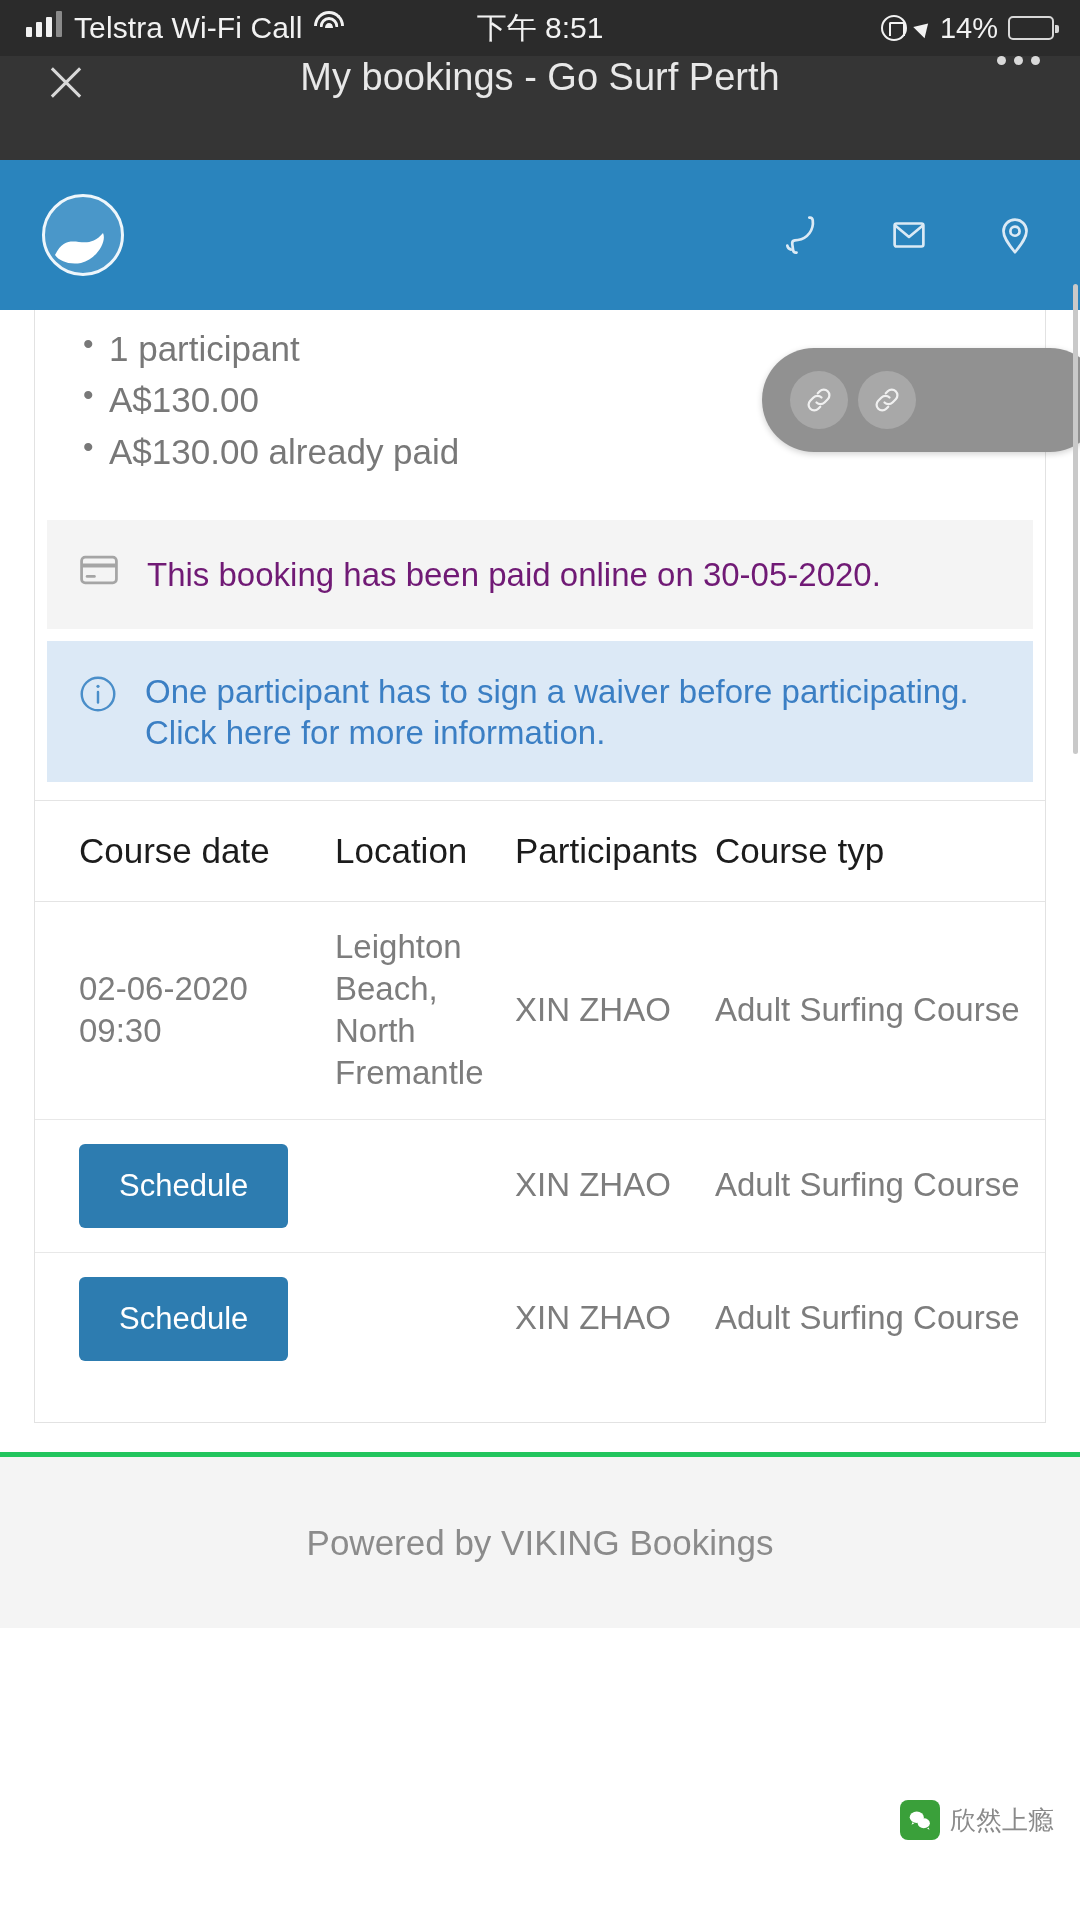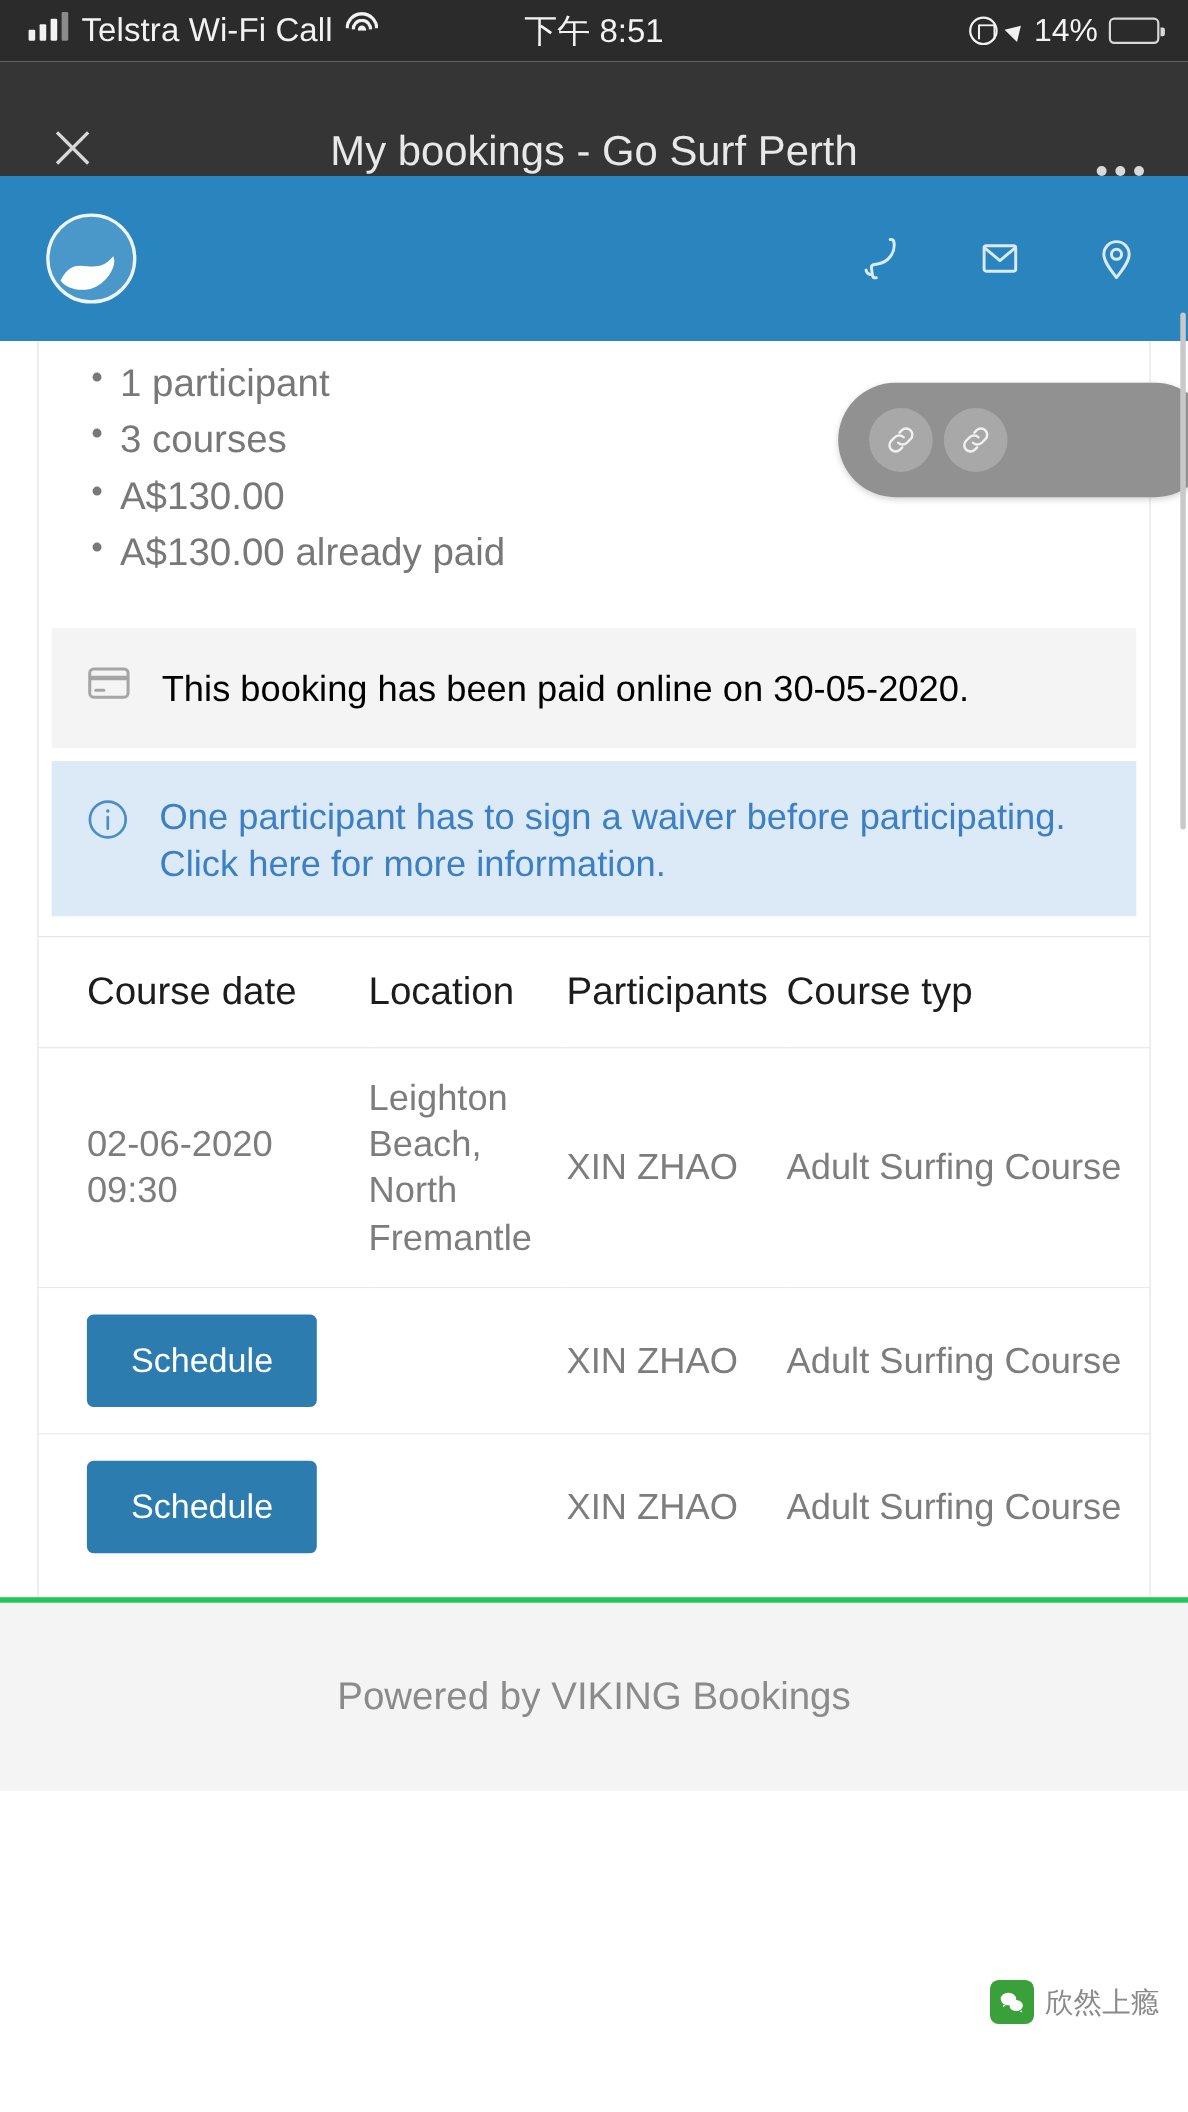--- a/index.html
+++ b/index.html
@@ -42,21 +42,21 @@
      transform:rotate(-45deg); }
   .batt-pct{ font-size:29px; }
   .batt{ width:46px; height:24px; border:2.5px solid #d8d8d8; border-radius:5px;
      position:relative; padding:2px; }
   .batt:after{ content:""; position:absolute; right:-7px; top:7px; width:4px; height:8px;
      background:#d8d8d8; border-radius:0 2px 2px 0; }
   .batt-fill{ height:100%; background:#f5c518; border-radius:2px; }
 
   
   .navbar{
-    height:104px; background:#353535; display:flex; align-items:flex-end;
+    height:104px; background:#353535; display:flex; align-items:flex-start;
     padding:0 40px; position:relative;
   }
   .close-x{ width:52px; height:52px; position:relative; cursor:pointer; }
   .close-x:before,.close-x:after{
     content:""; position:absolute; left:6px; top:25px; width:40px; height:3px;
     background:#d9d9d9;
   }
   .close-x:before{ transform:rotate(45deg); }
   .close-x:after{ transform:rotate(-45deg); }
   .nav-title{
@@ -92,21 +92,21 @@
   }
   .summary li:before{
     content:"•"; position:absolute; left:4px; top:-2px; color:#787878; font-size:30px;
   }
 
   
   .notice{
     margin:12px 12px 0 12px; display:flex; align-items:center; gap:26px;
     padding:28px 30px; font-size:33px; line-height:1.25;
   }
-  .notice.paid{ background:#f4f4f4; color:#000000; }
+  .notice.paid{ background:#f4f4f4; color:#701a75; }
   .notice.info{ background:#dce9f6; color:#3b7fc4; align-items:flex-start; }
   .notice.info .txt{ padding-top:2px; }
   .icon-card{ flex:0 0 auto; }
   .icon-info{ flex:0 0 auto; margin-top:4px; }
 
   
   .tablewrap{ margin-top:18px; overflow:hidden; }
   table{ border-collapse:collapse; width:1040px; table-layout:fixed; }
   th,td{ text-align:left; vertical-align:middle; padding:24px 0 24px 0; }
   thead th{
@@ -234,21 +234,20 @@
     </span>
   </div>
 </div>
 
 <div class="page">
 
   <div class="card">
 
     <ul class="summary">
       <li>1 participant</li>
-      <li>3 courses</li>
       <li>A$130.00</li>
       <li>A$130.00 already paid</li>
     </ul>
 
     <div class="notice paid">
       <span class="icon-card">
         <svg width="44" height="44" viewBox="0 0 24 24" fill="none" stroke="#a5a5a5" stroke-width="1.5">
           <rect x="2.5" y="5" width="19" height="14" rx="2"></rect>
           <path d="M2.5 9.5h19" stroke-width="2.2"></path>
           <path d="M5.5 15.5h4" stroke-linecap="round"></path>

